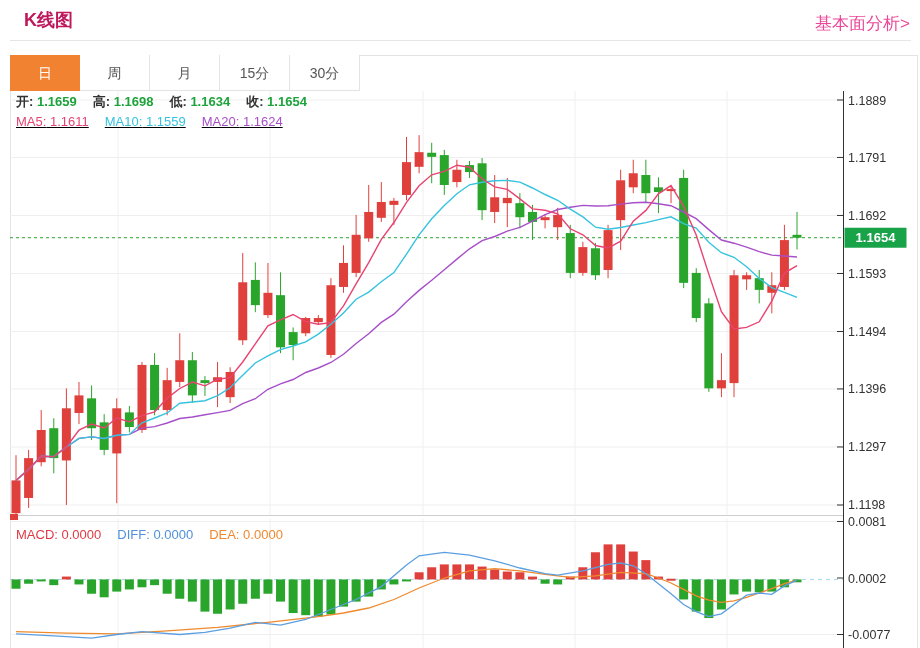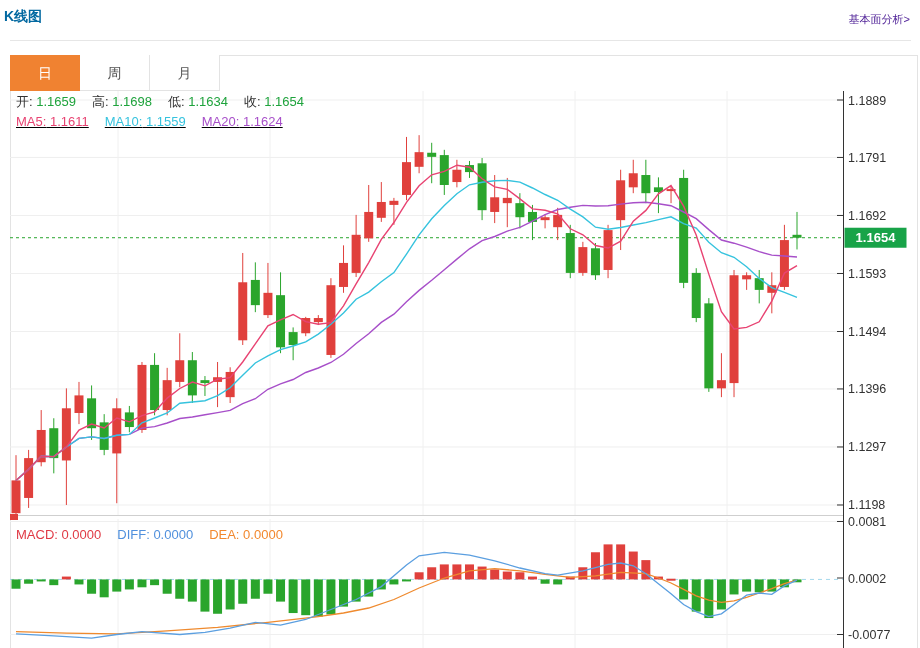--- a/index.html
+++ b/index.html
@@ -1,29 +1,29 @@
 <!DOCTYPE html>
 <html><head>
 <meta charset="utf-8">
 <style>
   html,body{margin:0;padding:0;background:#fff;width:920px;height:648px;overflow:hidden;
     font-family:"Liberation Sans","DejaVu Sans",sans-serif;}
   .page{position:relative;width:920px;height:648px;}
-  .title{position:absolute;left:4px;top:8px;font-size:14px;font-weight:bold;color:#0369a1;}
-  .fund-link{position:absolute;right:10px;top:12px;font-size:11px;color:#4c1d95;text-decoration:none;cursor:pointer;margin-left:21px;}
+  .title{position:absolute;left:24px;top:8px;font-size:18px;font-weight:bold;color:#be185d;}
+  .fund-link{position:absolute;right:10px;top:12px;font-size:17px;color:#ec4899;text-decoration:none;cursor:pointer;margin-left:21px;}
   .divider{position:absolute;left:10px;top:40px;width:901px;height:1px;background:#e6e6e6;}
   .tabs{position:absolute;left:10px;top:55px;height:36px;display:flex;z-index:3;}
   .tab{width:70px;height:36px;line-height:36px;text-align:center;font-size:14px;color:#555;
     background:#fff;border-right:1px solid #e3e3e3;border-bottom:1px solid #e3e3e3;box-sizing:border-box;cursor:pointer;}
   .tab.active{color:#fff;border:none;}
   svg{position:absolute;left:0;top:0;z-index:1;}
   .legend{position:absolute;z-index:4;font-size:13px;white-space:nowrap;pointer-events:none;}
   .legend .pair{margin-right:16px;}
   .legend .lbl{color:#333;}
-  #legend-ohlc{left:16px;top:93px;}
+  #legend-ohlc{left:16px;top:93px;font-weight:bold;}
   #legend-ma{left:16px;top:114px;text-decoration:underline;}
   #legend-macd{left:16px;top:527px;}
 </style>
 </head>
 <body>
 
 <div class="page">
   <div class="title">K线图</div>
   <a class="fund-link">基本面分析&gt;</a>
   <div class="divider"></div>
@@ -292,18 +292,20 @@
         <text x="848" y="639.0008" font-size="12.5" fill="#333">-0.0077</text>
       </g>
       <rect x="844.5" y="227.73350000000045" width="62" height="20" fill="#18a348"></rect>
       <text x="875.5" y="242.23350000000045" font-size="13" font-weight="bold" fill="#fff" text-anchor="middle">1.1654</text>
     </svg>
 
   <div class="tabs" id="tabs">
       <div class="tab active" style="background: rgb(240, 130, 49);">日</div>
       <div class="tab">周</div>
       <div class="tab">月</div>
+      <div class="tab">15分</div>
+      <div class="tab">30分</div>
     </div>
 
   <div class="legend" id="legend-ohlc"><span class="pair"><span class="lbl">开:</span><span style="color: rgb(30, 163, 60);"> 1.1659</span></span><span class="pair"><span class="lbl">高:</span><span style="color: rgb(30, 163, 60);"> 1.1698</span></span><span class="pair"><span class="lbl">低:</span><span style="color: rgb(30, 163, 60);"> 1.1634</span></span><span class="pair"><span class="lbl">收:</span><span style="color: rgb(30, 163, 60);"> 1.1654</span></span></div>
   <div class="legend" id="legend-ma"><span class="pair"><span class="lbl" style="color: rgb(232, 67, 114);">MA5:</span><span style="color: rgb(232, 67, 114);"> 1.1611</span></span><span class="pair"><span class="lbl" style="color: rgb(54, 195, 222);">MA10:</span><span style="color: rgb(54, 195, 222);"> 1.1559</span></span><span class="pair"><span class="lbl" style="color: rgb(167, 79, 201);">MA20:</span><span style="color: rgb(167, 79, 201);"> 1.1624</span></span></div>
   <div class="legend" id="legend-macd"><span class="pair"><span class="lbl" style="color: rgb(224, 58, 69);">MACD:</span><span style="color: rgb(224, 58, 69);"> 0.0000</span></span><span class="pair"><span class="lbl" style="color: rgb(80, 144, 221);">DIFF:</span><span style="color: rgb(80, 144, 221);"> 0.0000</span></span><span class="pair"><span class="lbl" style="color: rgb(242, 136, 46);">DEA:</span><span style="color: rgb(242, 136, 46);"> 0.0000</span></span></div>
 </div>
 
 </body></html>

